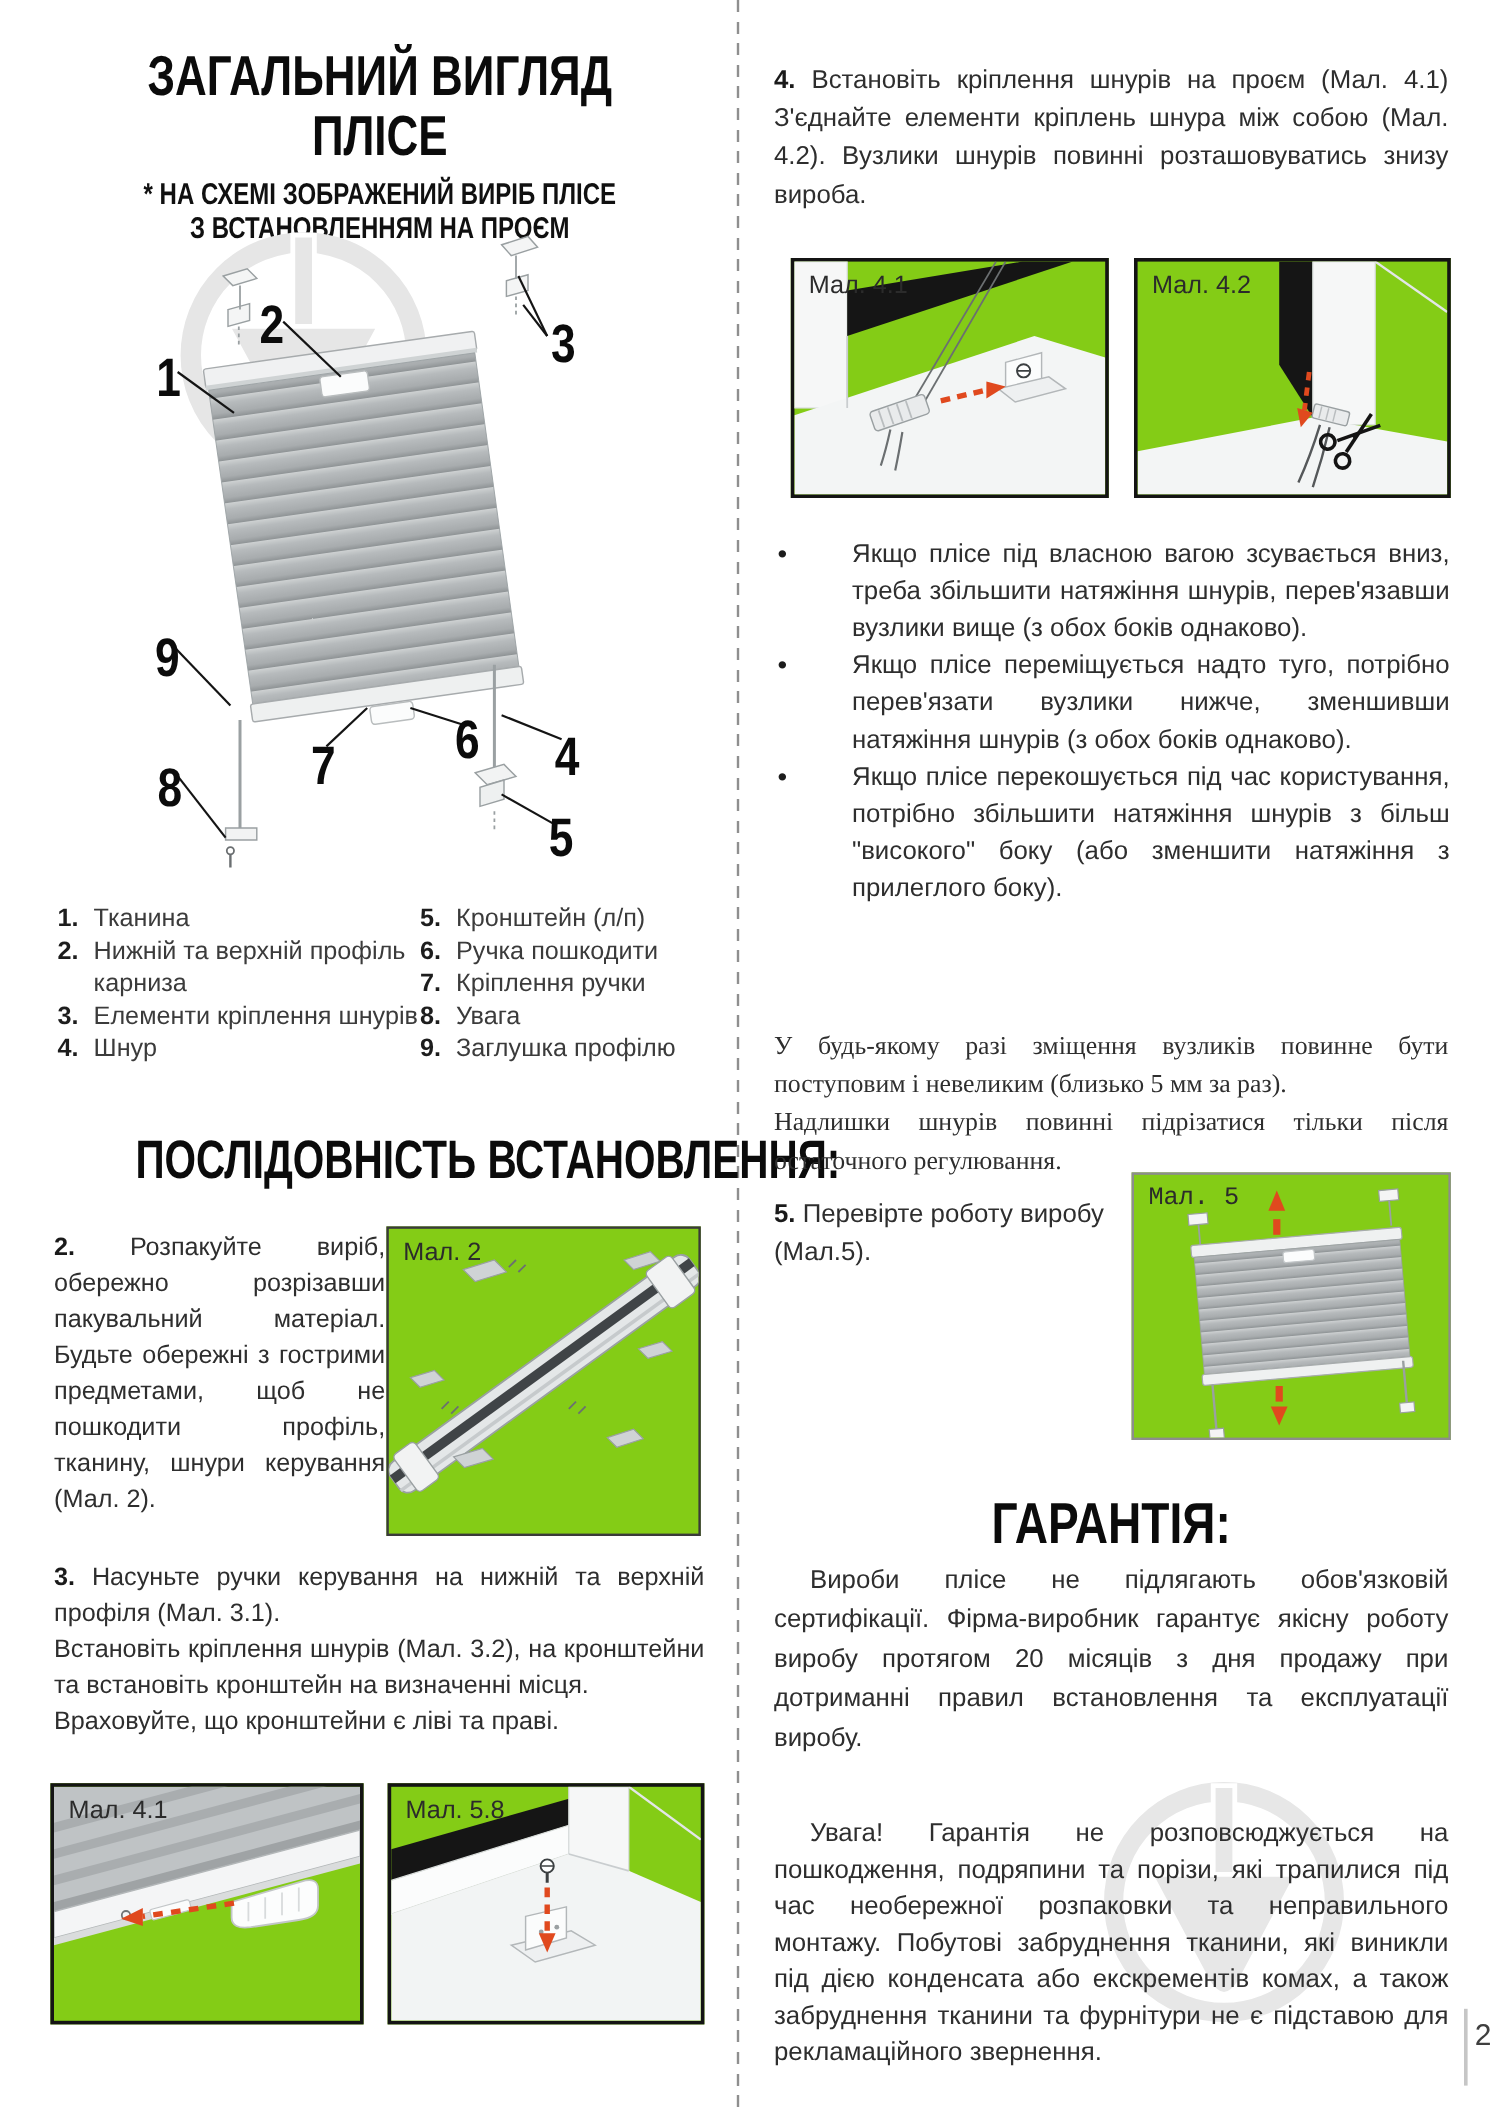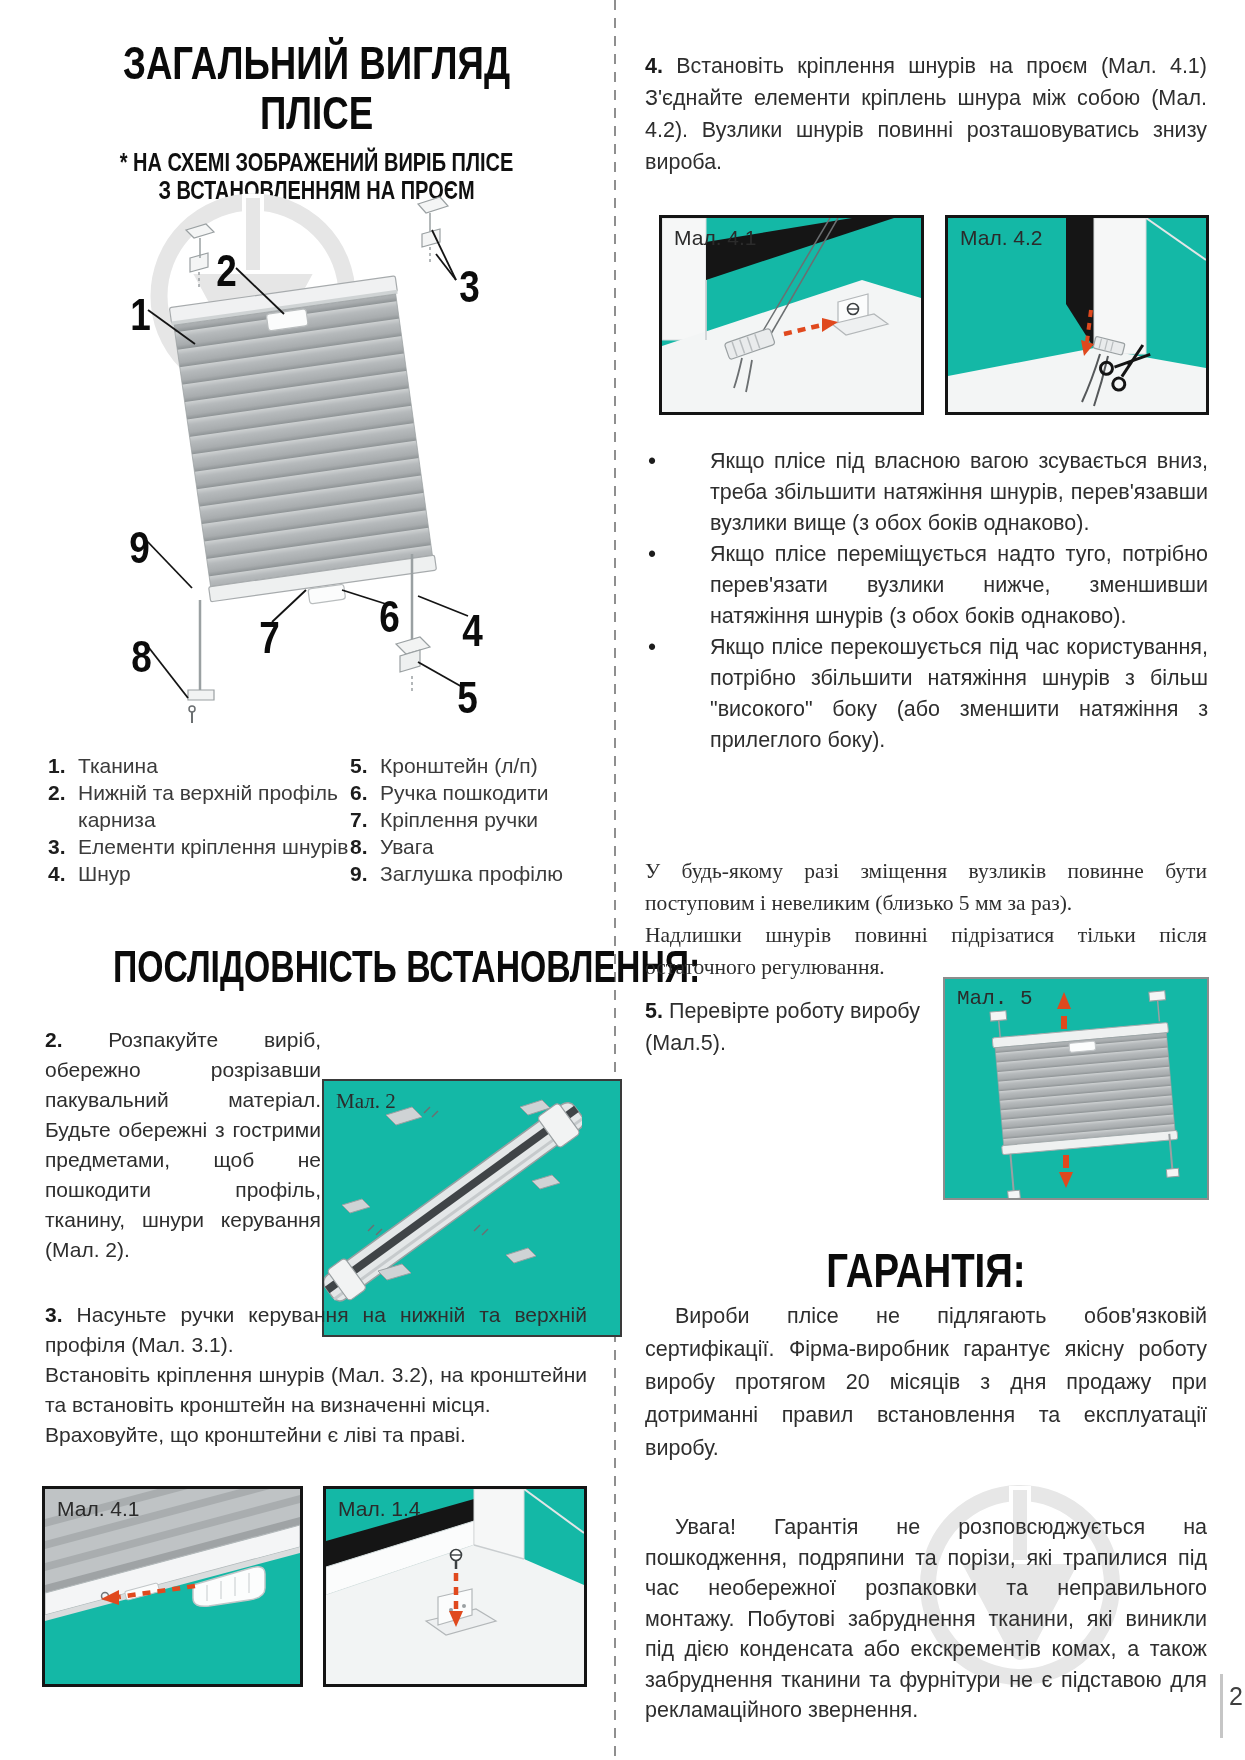--- a/index.html
+++ b/index.html
@@ -45,22 +45,22 @@
   .bullet{display:flex;font-size:21.5px;line-height:31px;}
   .bmark{width:62px;flex:none;font-size:23px;color:#1c1c1c;}
   .btext{flex:1;text-align:justify;}
   .note{left:645px;top:855px;width:562px;font-size:21.5px;line-height:32px;}
   .note p{margin:0;font-family:Liberation Serif, serif;}
   .step5{left:645px;top:995px;width:278px;font-size:21.5px;line-height:32px;}
   .wp1{left:645px;top:1300px;width:562px;font-size:21.5px;line-height:33px;text-indent:30px;margin:0;}
   .wp2{left:645px;top:1512px;width:562px;font-size:21.5px;line-height:30.5px;text-indent:30px;margin:0;}
 
   
-  .figbox{background:#14b8a6;}
-  .fig2{left:322px;top:1079px;width:300px;height:258px;border:2px solid #3a3a3a;font-family:Liberation Serif, serif;}
+  .figbox{background:#84cc16;}
+  .fig2{left:322px;top:1022px;width:262px;height:258px;border:2px solid #3a3a3a;}
   .fig31{left:42px;top:1486px;width:261px;height:201px;border:3px solid #141414;}
   .fig32{left:323px;top:1486px;width:264px;height:201px;border:3px solid #141414;}
   .fig41{left:659px;top:215px;width:265px;height:200px;border:3px solid #141414;}
   .fig42{left:945px;top:215px;width:264px;height:200px;border:3px solid #141414;}
   .fig5{left:943px;top:977px;width:266px;height:223px;border:2px solid #8d8d8d;font-family:Liberation Mono, monospace;}
   .figlabel{position:absolute;left:12px;top:8px;font-size:21px;color:#2b2b2b;z-index:2;}
   .figbox svg{position:absolute;left:0;top:0;}
 
   
   .divider{left:614px;top:0;width:2px;height:1760px;
@@ -263,21 +263,21 @@
           <line x1="176" y1="92" x2="176" y2="110"></line>
         <line x1="190" y1="88" x2="190" y2="107"></line>
           <line x1="204" y1="84" x2="204" y2="104"></line>
       </g>
       <line x1="150" y1="97" x2="74" y2="108" stroke="#e0491e" stroke-width="4.5" stroke-dasharray="8 7"></line>
       <polygon points="74,101 74,116 56,110" fill="#e0491e"></polygon>
     </svg>
   </div>
 
   <div class="abs figbox fig32">
-    <div class="figlabel">Мал. 1.4</div>
+    <div class="figlabel">Мал. 5.8</div>
     <svg width="258" height="195" viewBox="0 0 258 195">
       <polygon points="0,52 148,10 148,32 0,78" fill="#151515"></polygon>
       <polygon points="0,78 148,32 148,56 0,106" fill="#fbfcfc" stroke="#d8dbdc" stroke-width="1"></polygon>
       <rect x="148" y="0" width="50" height="130" fill="#f6f7f7" stroke="#d8dbdc" stroke-width="1"></rect>
       <line x1="198" y1="0" x2="258" y2="44" stroke="#e3e6e7" stroke-width="2"></line>
       <polygon points="0,106 148,56 198,70 258,96 258,195 0,195" fill="#f2f4f4"></polygon>
       <line x1="148" y1="56" x2="198" y2="70" stroke="#c9cdcf" stroke-width="1.5"></line>
       <polygon points="100,132 150,120 170,132 120,146" fill="#eef0f1" stroke="#b3b7b9" stroke-width="1.2"></polygon>
       <polygon points="112,108 146,100 146,126 112,136" fill="#fbfcfc" stroke="#b3b7b9" stroke-width="1.2"></polygon>
       <circle cx="125" cy="121" r="2" fill="#9aa0a2"></circle>

